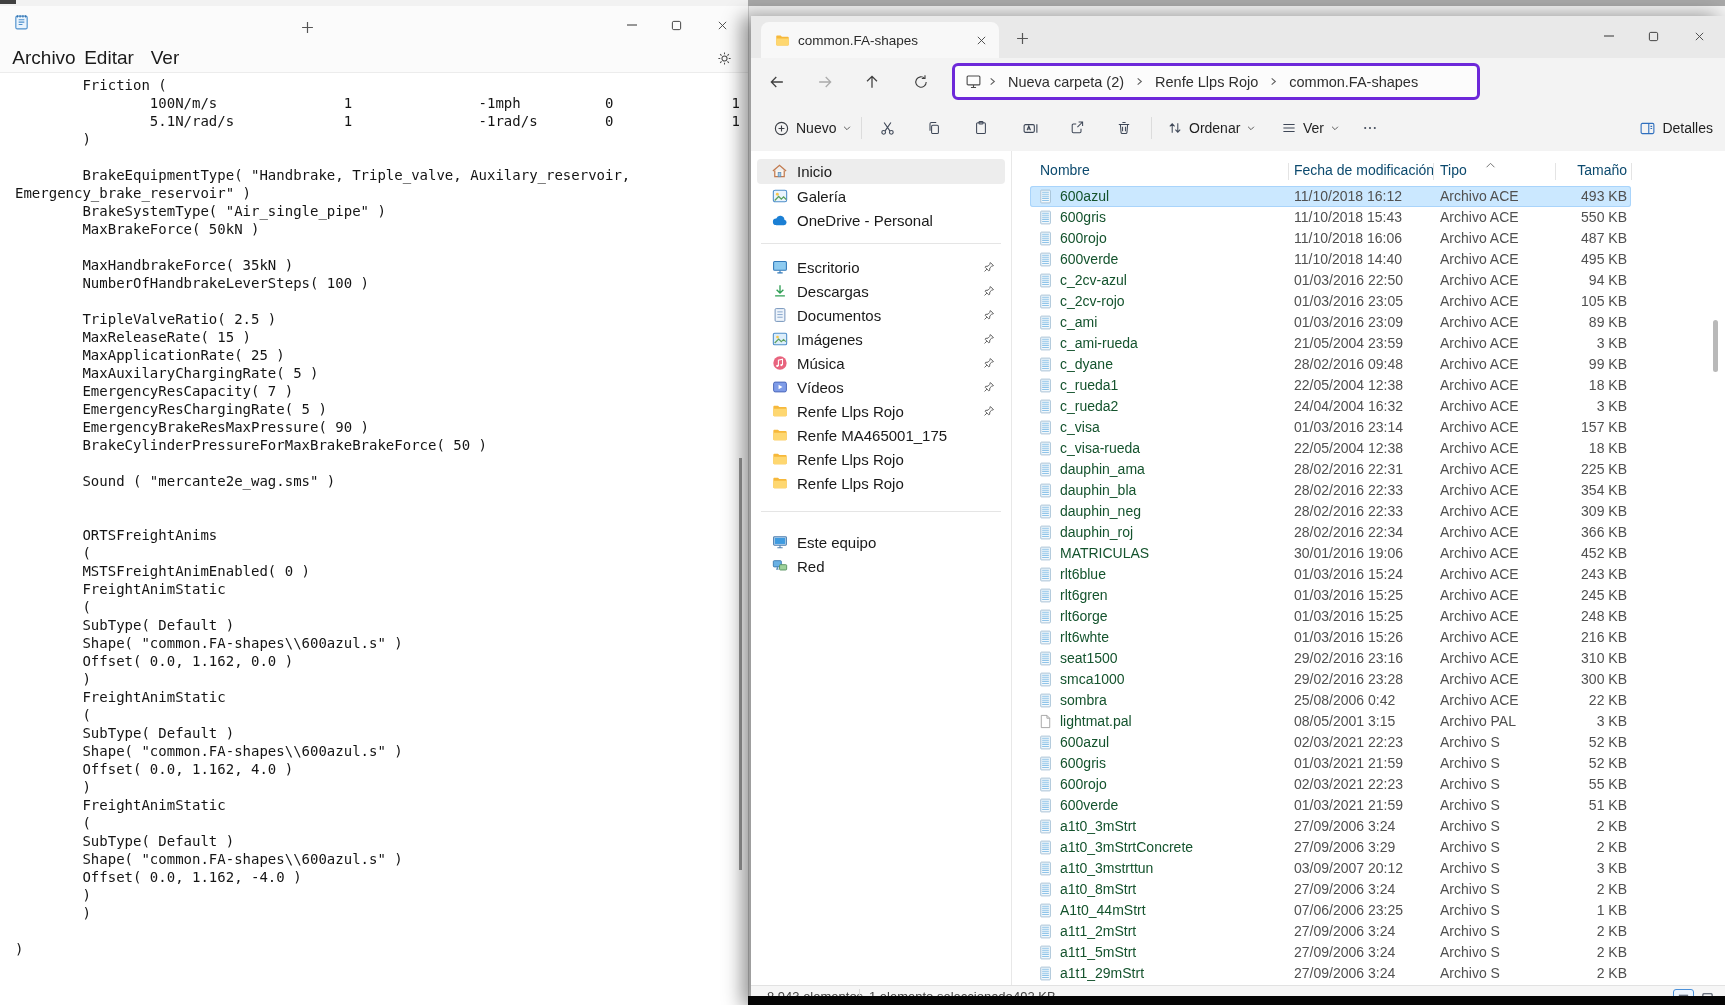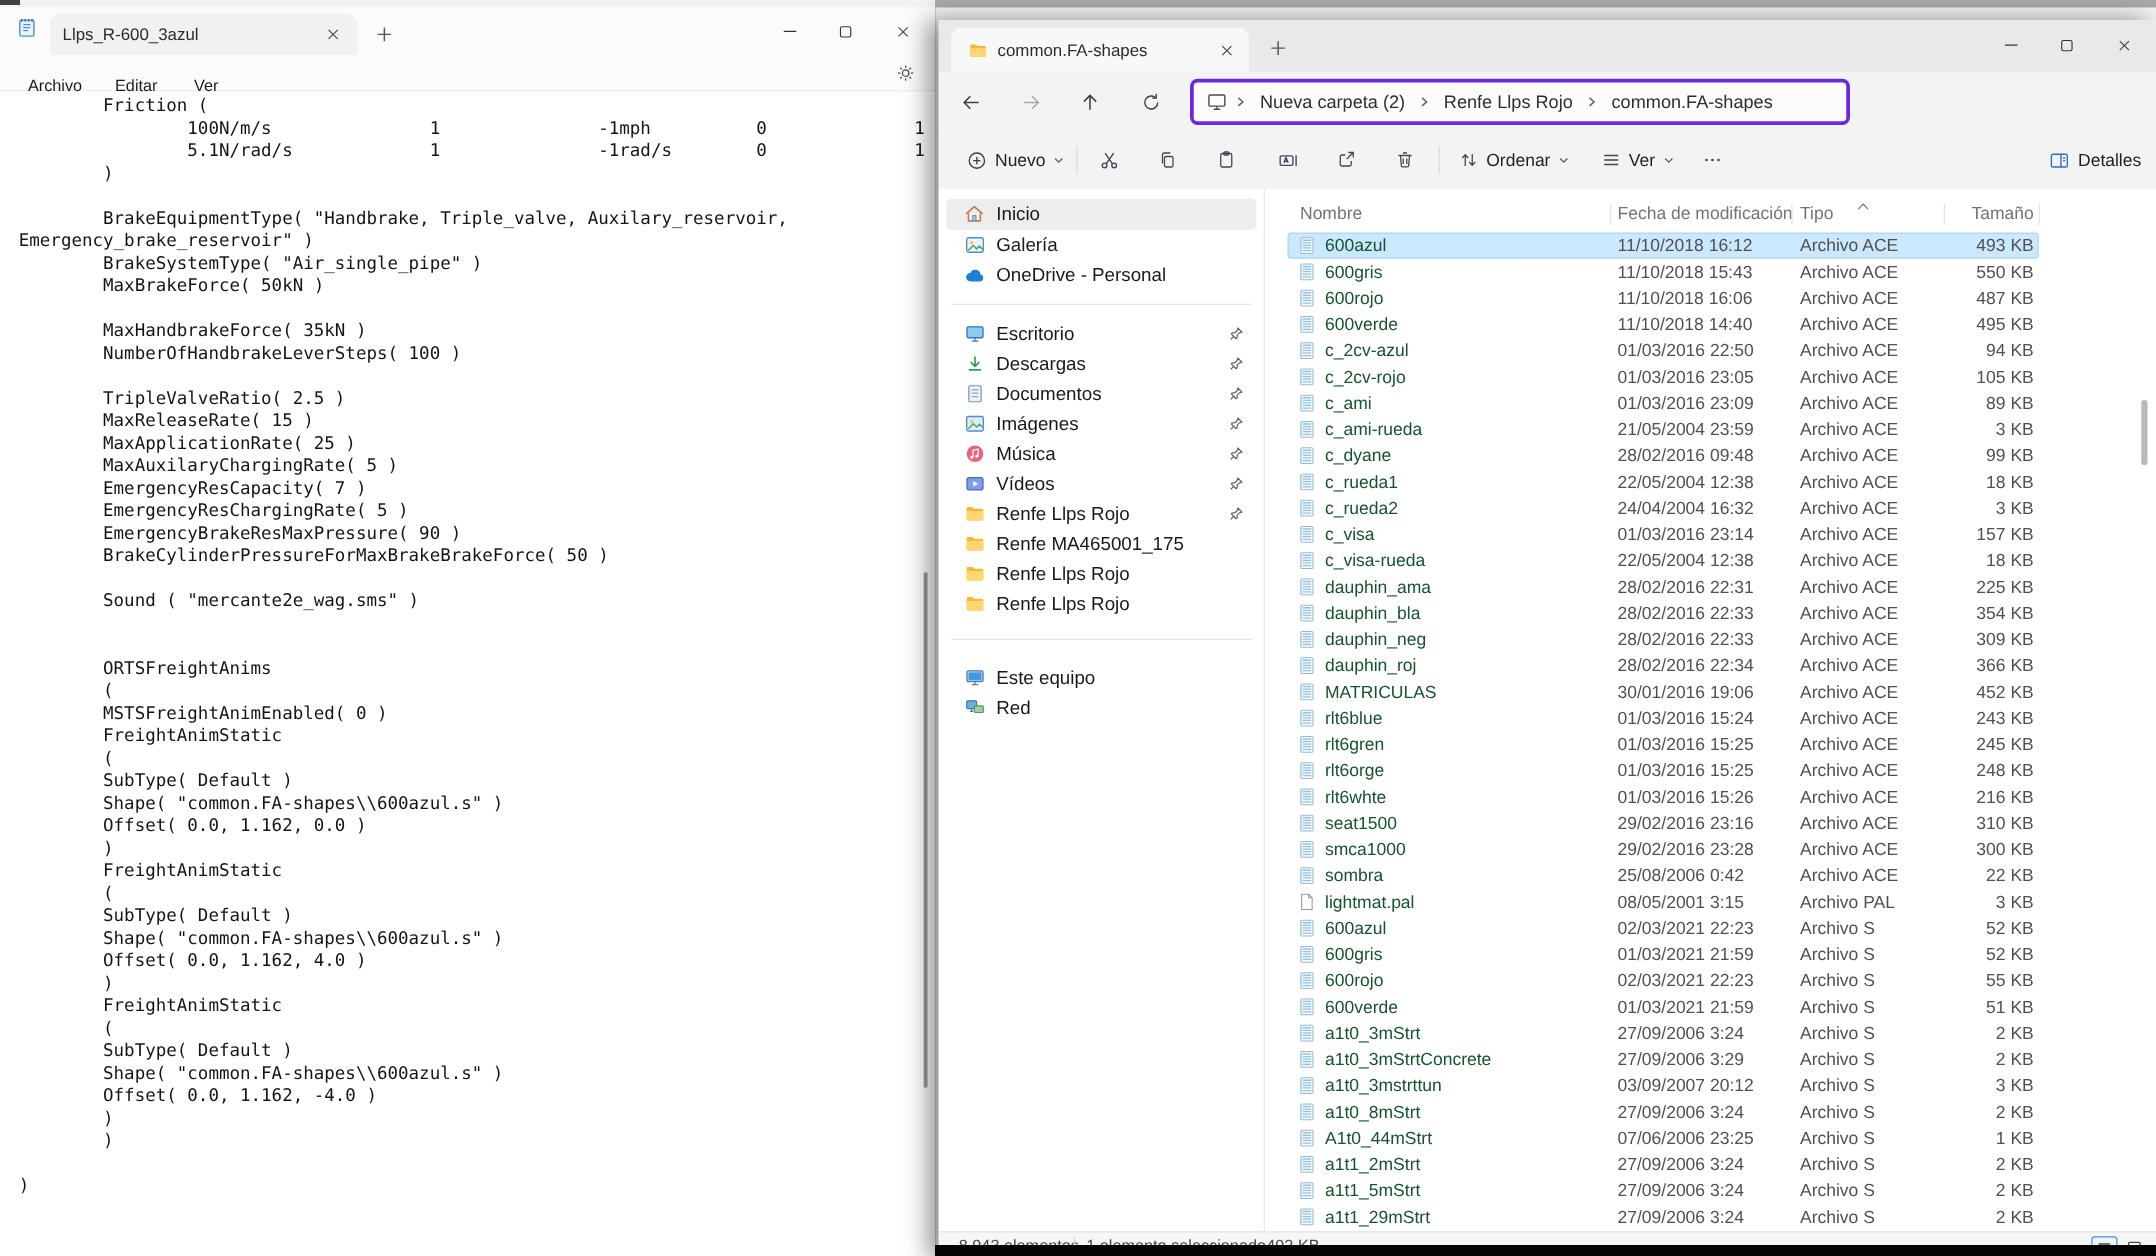--- a/index.html
+++ b/index.html
@@ -11,22 +11,22 @@
   .np{left:0;top:6px;width:748px;height:999px;background:#fff;border-right:1px solid #cfcfcf;}
   .np-titlebar{left:0;top:0;width:100%;height:38px;background:#fbfbfb;}
   .np-appicon{left:13px;top:8px;width:20px;height:20px;}
   .np-tab{left:40px;top:5px;width:246px;height:33px;background:#f1f1f1;border-radius:8px 8px 0 0;
           display:flex;align-items:center;padding:0 10px;box-sizing:border-box;}
   .np-tab-label{font-size:13.5px;color:#2b2b2b;flex:1;white-space:nowrap;overflow:hidden;}
   .tab-close{width:20px;height:20px;display:flex;align-items:center;justify-content:center;border-radius:4px;}
   .np-newtab{left:294px;top:8px;width:26px;height:26px;display:flex;align-items:center;justify-content:center;border-radius:4px;}
   .winbtn{top:0;height:38px;width:44px;display:flex;align-items:center;justify-content:center;}
   .np-menubar{left:0;top:38px;width:100%;height:28px;background:#fbfbfb;border-bottom:1px solid #ececec;}
-  .menu-item{position:absolute;top:10px;height:28px;display:flex;align-items:center;justify-content:center;
-             font-size:13px;color:#1b1b1b;padding:0 6px;border-radius:4px;}
+  .menu-item{position:absolute;top:0;height:28px;display:flex;align-items:center;justify-content:center;
+             font-size:19px;color:#1b1b1b;padding:0 6px;border-radius:4px;}
   .np-gear{left:712px;top:2px;width:24px;height:24px;display:flex;align-items:center;justify-content:center;}
   .np-text{left:0;top:66px;width:740px;height:903px;overflow:hidden;}
   .np-text pre{margin:0;padding:4px 0 0 15px;font-family:"DejaVu Sans Mono",monospace;
                font-size:14px;line-height:18px;color:#141414;}
   .np-scrollthumb{left:739px;top:452px;width:3px;height:412px;background:#9a9a9a;}
   .np-status{left:0;top:969px;width:748px;height:30px;background:#f7f7f7;border-top:1px solid #e3e3e3;
              font-size:13px;color:#555;}
   .np-status span{position:absolute;top:7px;white-space:nowrap;}
   .vsep{position:absolute;top:7px;width:1px;height:15px;background:#d9d9d9;}
 
@@ -60,21 +60,21 @@
   .sb{left:0;top:0;width:261px;height:834px;border-right:1px solid #e8e8e8;box-sizing:border-box;
       padding-top:8px;overflow:hidden;}
   .sb-item{display:flex;align-items:center;height:24px;margin:0 6px;padding-left:14px;border-radius:4px;position:relative;}
   .sb-item.sel{background:#ededed;height:25px;}
   .sb-ic{width:17px;height:17px;display:flex;align-items:center;justify-content:center;}
   .sb-lb{font-size:15px;color:#191919;margin-left:9px;white-space:nowrap;}
   .sb-pin{position:absolute;right:10px;top:6px;}
   .sb-div{height:1px;background:#e5e5e5;margin:11px 10px 11px 10px;}
   .sb-div.big{margin:16px 10px 18px 10px;}
   .main{left:279px;top:0;width:695px;height:834px;}
-  .lhead{position:absolute;left:0;top:7px;width:640px;height:26px;font-size:14px;color:#737373;}
+  .lhead{position:absolute;left:0;top:7px;width:640px;height:26px;font-size:14px;color:#0c4a6e;}
   .lhead span{position:absolute;top:4px;white-space:nowrap;}
   .hsep{position:absolute;top:5px;width:1px;height:17px;background:#e4e4e4;}
   .sortcaret{position:absolute;left:455px;top:0px;}
   .rows{position:absolute;left:0;top:35px;width:601px;}
   .row{position:relative;height:21px;line-height:21px;font-size:14px;border-radius:3px;}
   .row.sel{background:#cbe8ff;box-shadow:inset 0 0 0 1px #a9d4fb;}
   .row span{position:absolute;top:0;white-space:nowrap;}
   .f-ic{left:8px;top:3px !important;width:15px;height:15px;line-height:normal;}
   .f-n{left:30px;color:#14532d;}
   .f-d{left:264px;color:#505050;}
@@ -98,28 +98,20 @@
 
   <section class="abs np">
     <div class="abs np-titlebar">
       <span class="abs np-appicon">
           <svg viewBox="0 0 18 18" width="17" height="17">
             <rect x="3" y="2.2" width="12" height="13.6" rx="1.5" fill="#eaf4fd" stroke="#4d8fcc" stroke-width="1.2"></rect>
             <path d="M6 6h6M6 8.6h6M6 11.2h4" stroke="#4d8fcc" stroke-width="1.1"></path>
             <path d="M4.6 1.2v2.4M7.5 1.2v2.4M10.5 1.2v2.4M13.4 1.2v2.4" stroke="#2e6da8" stroke-width="1.1"></path>
           </svg>
         </span>
-      <div class="abs np-tab">
-        <span class="np-tab-label">Llps_R-600_3azul</span>
-        <span class="tab-close">
-            <svg viewBox="0 0 12 12" width="11" height="11">
-              <path d="M2 2l8 8M10 2l-8 8" stroke="#444" stroke-width="1"></path>
-            </svg>
-          </span>
-      </div>
       <span class="abs np-newtab">
           <svg viewBox="0 0 12 12" width="13" height="13">
             <path d="M6 1v10M1 6h10" stroke="#555" stroke-width="1.1"></path>
           </svg>
         </span>
       <span class="abs winbtn" style="left:610px;">
           <svg viewBox="0 0 12 12" width="12" height="12">
             <path d="M1 6h10" stroke="#333" stroke-width="1"></path>
           </svg>
         </span>

